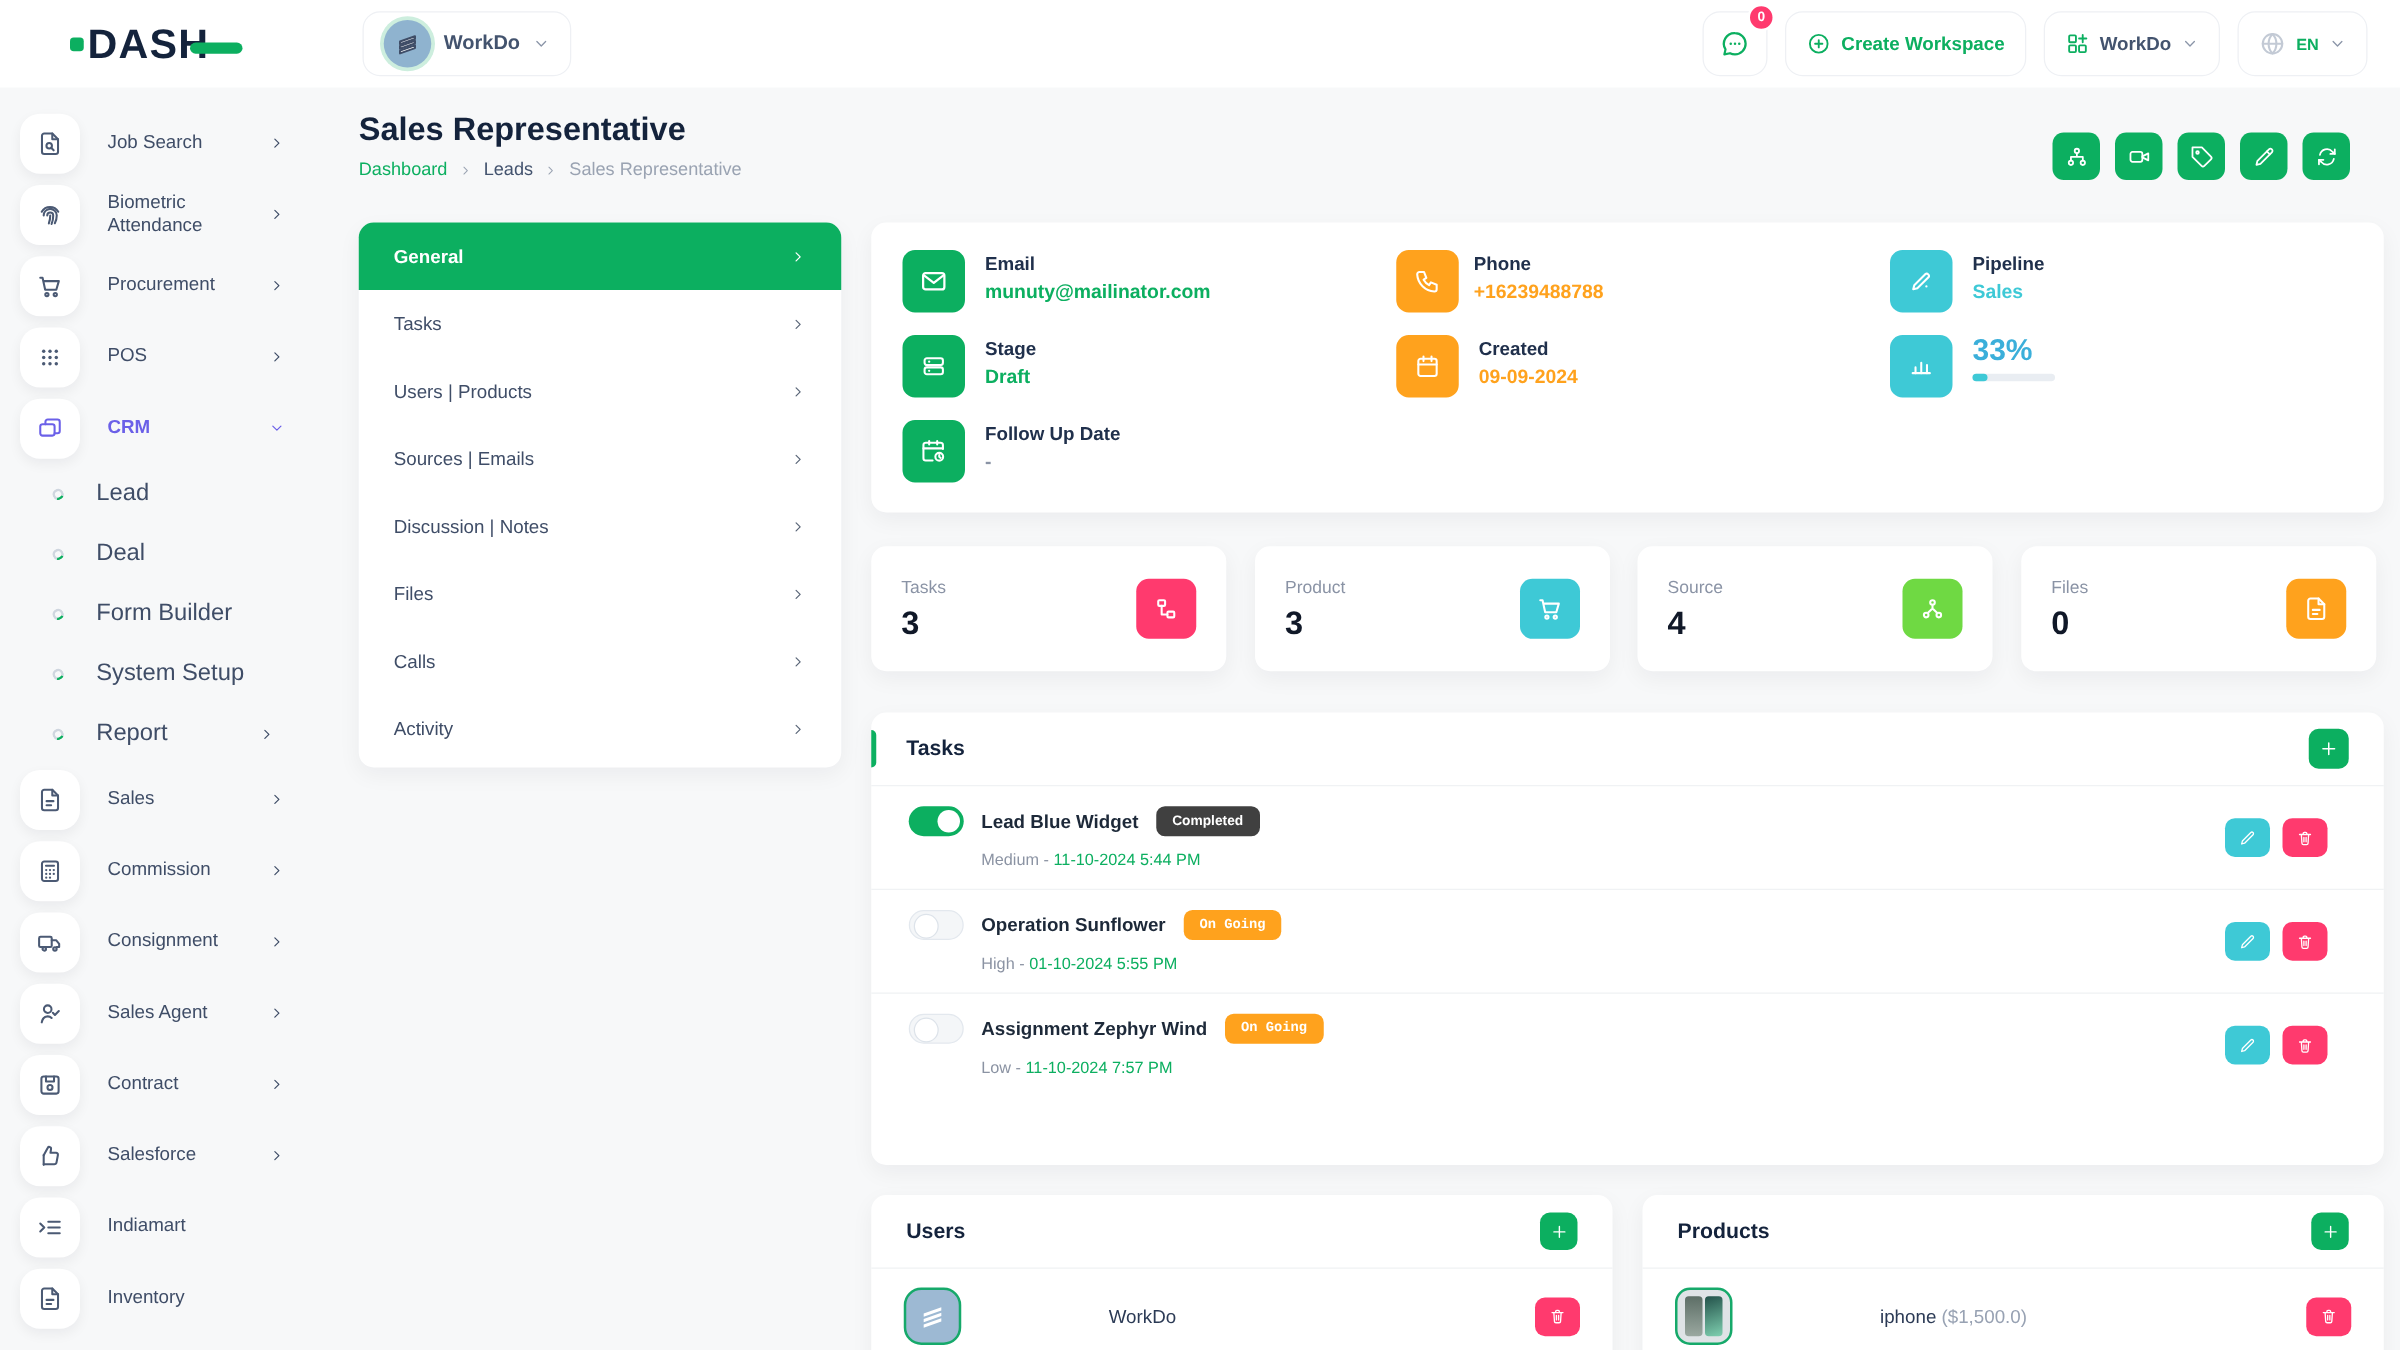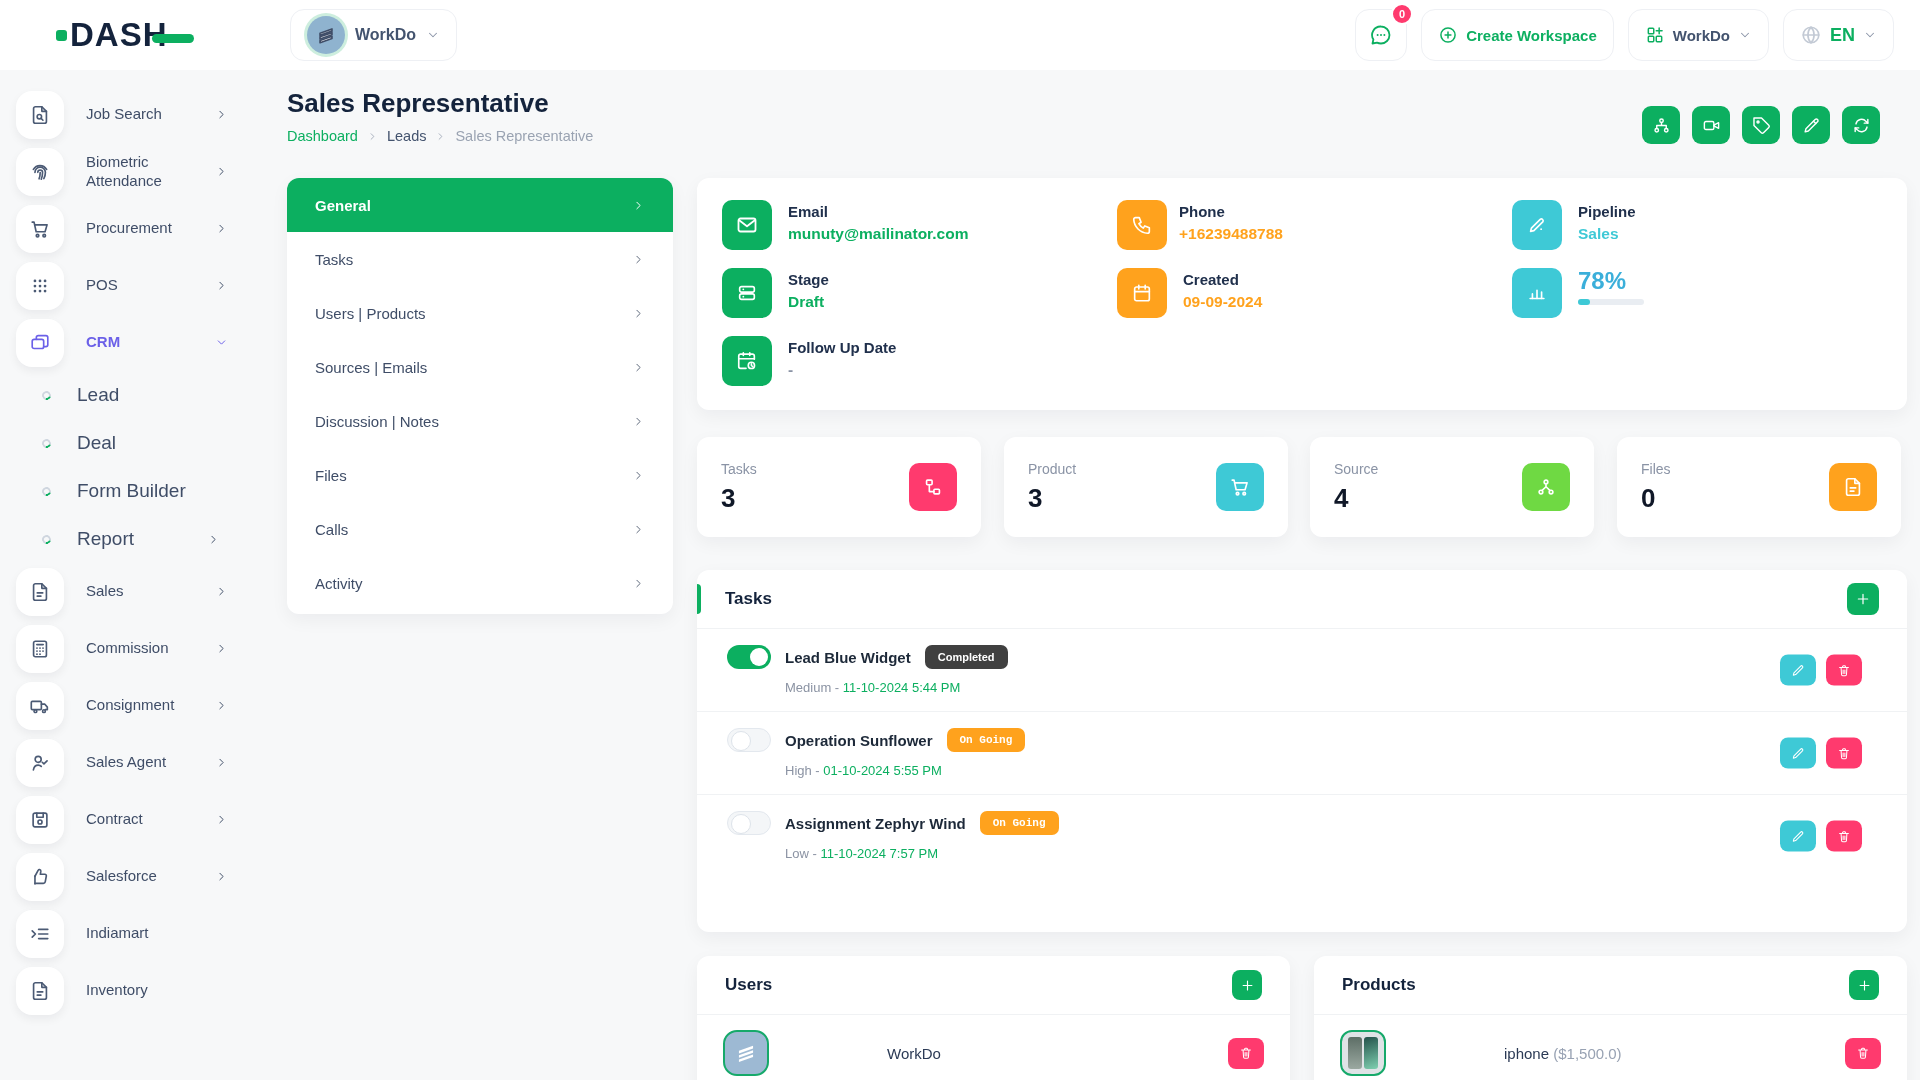--- a/index.html
+++ b/index.html
@@ -19,21 +19,21 @@
   .ws-pill { margin-left:44px; }
   .ws-avatar { width:38px; height:38px; border-radius:50%; background:#8fb3cf; box-shadow:0 0 0 3px #cdeede; display:flex; align-items:center; justify-content:center; }
   .ws-name { font-size:16px; font-weight:600; color:#43536e; }
   .chev { color:#8b95a8; }
   .topbar-right { margin-left:auto; display:flex; align-items:center; gap:14px; margin-right:26px; }
   .icon-btn { position:relative; width:52px; height:52px; background:#fff; border:1px solid #eef0f4; border-radius:14px; display:flex; align-items:center; justify-content:center; color:#0CAF60; cursor:pointer; }
   .badge-dot { position:absolute; top:-7px; right:-7px; min-width:22px; height:22px; background:#FF3A6E; color:#fff; font-size:11px; font-weight:700; border-radius:50%; border:2px solid #fff; display:flex; align-items:center; justify-content:center; }
   .create-pill { color:#0CAF60; font-size:15px; font-weight:600; gap:8px; }
   .menu-pill { color:#43536e; font-size:15px; font-weight:600; gap:8px; }
   .lang-pill { gap:8px; }
-  .lang-code { color:#0CAF60; font-size:18px; font-weight:700; }
+  .lang-code { color:#0CAF60; font-size:13px; font-weight:700; }
   .globe { color:#c3cad5; }
 
   
   .sidebar { position:absolute; top:70px; left:0; bottom:0; width:250px; padding-top:16px; overflow:hidden; }
   .s-item { position:relative; display:flex; align-items:center; height:57px; padding-left:16px; cursor:pointer; }
   .tile { width:48px; height:48px; min-width:48px; background:#fff; border-radius:16px; box-shadow:0 4px 10px rgba(17,24,39,.06); display:flex; align-items:center; justify-content:center; color:#4b5a74; }
   .s-label { margin-left:22px; font-size:15px; color:#3f4d67; width:120px; line-height:1.25; }
   .s-chev { position:absolute; right:22px; color:#3f4d67; }
   .s-item.active .tile, .s-item.active .s-label, .s-item.active .s-chev { color:#6B60E8; font-weight:700; }
   .s-child { position:relative; display:flex; align-items:center; height:48px; padding-left:42px; cursor:pointer; }
@@ -282,20 +282,24 @@
     <div class="s-child">
       <span class="bullet"></span>
       <span class="c-label">Deal</span>
     </div>
     <div class="s-child">
       <span class="bullet"></span>
       <span class="c-label">Form Builder</span>
     </div>
     <div class="s-child">
       <span class="bullet"></span>
+      <span class="c-label">System Setup</span>
+    </div>
+    <div class="s-child">
+      <span class="bullet"></span>
       <span class="c-label">Report</span>
       <svg class="ic c-chev" width="13" height="13" viewBox="0 0 24 24">
           <path d="M9 6l6 6-6 6"></path>
         </svg>
     </div>
 
     <div class="s-item">
       <span class="tile">
         <svg class="ic" width="22" height="22" viewBox="0 0 24 24">
             <path d="M14 3H7a2 2 0 0 0-2 2v14a2 2 0 0 0 2 2h10a2 2 0 0 0 2-2V8z"></path>
@@ -582,21 +586,21 @@
       </div>
 
       <div class="field" style="left:815px; top:90px;">
         <span class="f-tile f-teal">
           <svg class="ic" width="22" height="22" viewBox="0 0 24 24">
               <path d="M7 18v-5M12 18V9M17 18v-7"></path>
               <path d="M4.5 18h15"></path>
             </svg>
         </span>
         <div class="progress-wrap">
-          <div class="progress-pct">78%</div>
+          <div class="progress-pct">33%</div>
           <div class="progress-track">
               <div class="progress-fill"></div>
             </div>
         </div>
       </div>
 
       <div class="field" style="left:25px; top:158px;">
         <span class="f-tile f-green">
           <svg class="ic" width="22" height="22" viewBox="0 0 24 24">
               <path d="M20 10V6.5a2 2 0 0 0-2-2H5a2 2 0 0 0-2 2V18a2 2 0 0 0 2 2h6"></path>

